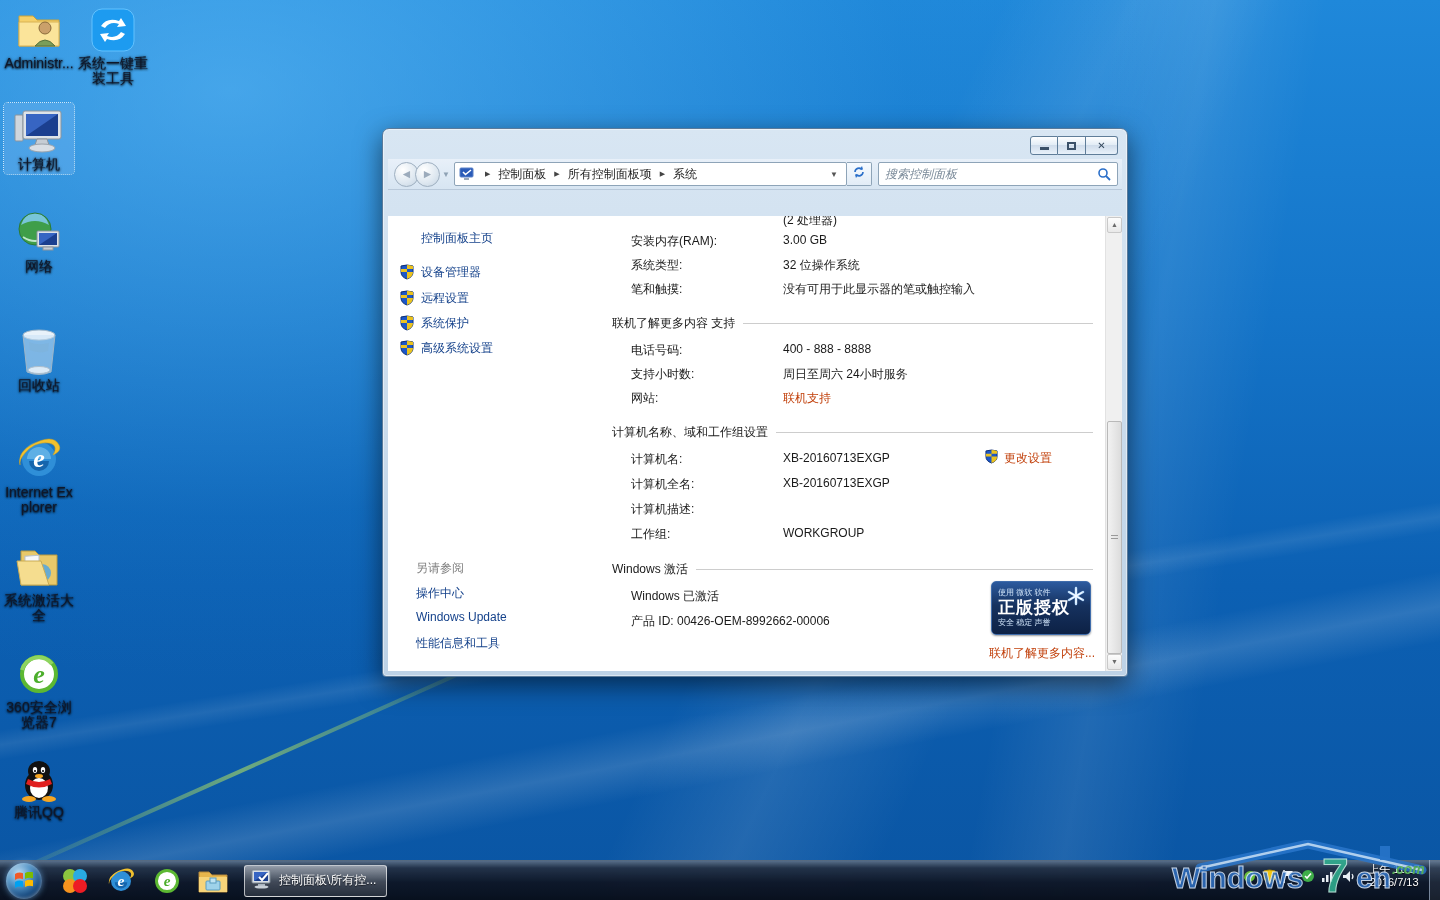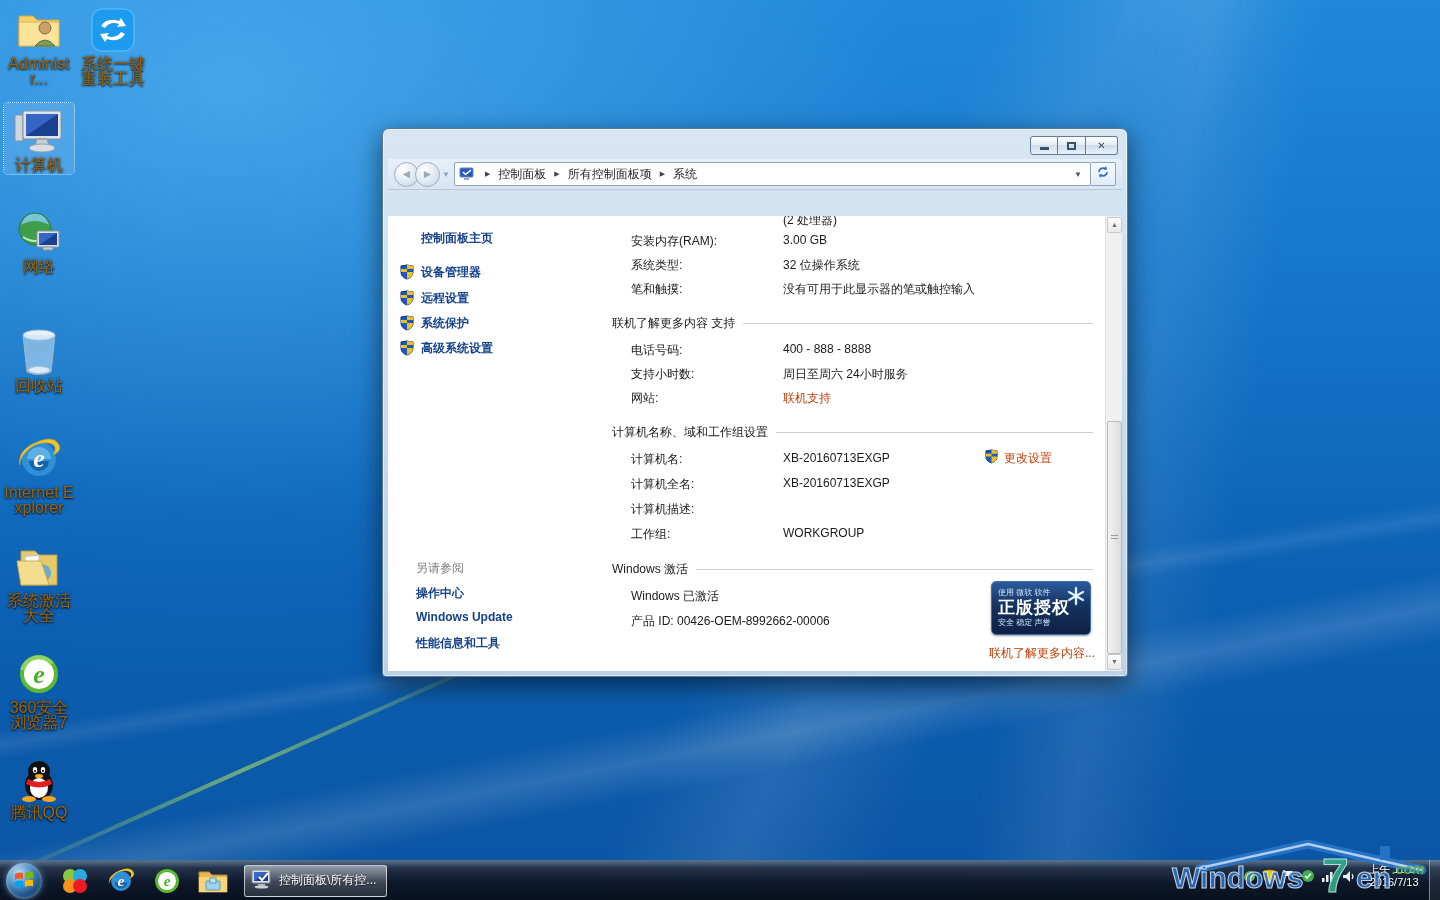--- a/index.html
+++ b/index.html
@@ -17,21 +17,21 @@
   .streak1 { left:-120px; top:690px; width:1900px; height:70px; transform:rotate(-11deg);
     background:linear-gradient(180deg, rgba(255,255,255,0) 0%, rgba(255,255,255,0.14) 50%, rgba(255,255,255,0) 100%); }
   .streak2 { left:-80px; top:600px; width:1800px; height:30px; transform:rotate(-9deg);
     background:linear-gradient(180deg, rgba(255,255,255,0) 0%, rgba(255,255,255,0.09) 50%, rgba(255,255,255,0) 100%); }
   .streak3 { left:-40px; top:756px; width:620px; height:4px; transform:rotate(-24deg);
     background:linear-gradient(90deg, rgba(190,235,90,0) 0%, rgba(190,235,90,0.55) 45%, rgba(190,235,90,0) 100%); }
 
   
   .dicon { position:absolute; width:70px; text-align:center; cursor:default; }
   .dicon svg { display:block; margin:0 auto; }
-  .dicon .dlabel { margin-top:2px; font-size:16px; line-height:15px; color:#a16207;
+  .dicon .dlabel { margin-top:2px; font-size:14px; line-height:15px; color:#0f172a;
     text-shadow:0 1px 2px rgba(0,0,0,0.85), 0 0 3px rgba(0,0,0,0.6); word-break:break-all; }
   .dicon.selected { background:rgba(130,190,245,0.30); outline:1px dotted rgba(255,255,255,0.75); border-radius:4px; }
 
   
   .win { position:absolute; left:382px; top:128px; width:746px; height:549px;
     background:linear-gradient(180deg,#d8e6f3 0%,#bdd2e6 100%);
     border:1px solid #5a7a9a; border-radius:7px 7px 4px 4px;
     box-shadow:0 0 0 1px rgba(255,255,255,0.45) inset, 0 8px 26px rgba(0,0,0,0.55); }
   .titlebar { position:absolute; left:0; top:0; right:0; height:30px; }
   .capbtns { position:absolute; right:9px; top:7px; display:flex; }
@@ -67,21 +67,21 @@
   .search-ic { padding-right:6px; display:flex; }
 
   .menubar { position:absolute; left:5px; right:5px; top:61px; height:26px; background:#f5f8fb;
     border-bottom:1px solid #d4dde7; display:flex; align-items:center; font-size:12px; color:#1e1e1e; }
   .menubar .mi { padding:4px 10px; }
 
   .winbody { position:absolute; left:5px; right:5px; top:87px; bottom:5px; background:#fff; overflow:hidden; }
 
   
   .sidebar { position:absolute; left:0; top:0; bottom:0; width:201px; background:#fff; font-size:12px; }
-  .side-item { position:absolute; left:33px; color:#15428b; white-space:nowrap; cursor:pointer;font-weight:bold; }
+  .side-item { position:absolute; left:33px; color:#15428b; white-space:nowrap; cursor:pointer; }
   .side-shield { position:absolute; left:12px; }
   .side-gray { position:absolute; left:28px; color:#808080; }
 
   
   .main { position:absolute; left:201px; right:17px; top:0; bottom:0; background:#fff; overflow:hidden;
     font-size:12px; color:#1a1a1a; }
   .lblcol { position:absolute; left:42px; white-space:nowrap; }
   .valcol { position:absolute; left:194px; white-space:nowrap; }
   .sechead { position:absolute; left:23px; right:12px; display:flex; align-items:center; white-space:nowrap; }
   .sechead .rule { flex:1; height:1px; background:#cdcdcd; margin-left:8px; }
@@ -283,20 +283,29 @@
       <span class="addr-drop">▼</span>
     </div>
     <div class="refreshbtn">
       <span><svg width="14" height="14" viewBox="0 0 14 14">
         <path d="M3 7 a4 4 0 0 1 7 -2.5" fill="none" stroke="#2b6fc9" stroke-width="1.6"></path>
         <path d="M11 7 a4 4 0 0 1 -7 2.5" fill="none" stroke="#2b6fc9" stroke-width="1.6"></path>
         <path d="M10 1 l1 3.5 l-3.5 0 z" fill="#2b6fc9"></path>
         <path d="M4 13 l-1 -3.5 l3.5 0 z" fill="#2b6fc9"></path>
       </svg></span>
     </div>
+    <div class="searchbox">
+      <input type="text" placeholder="搜索控制面板" style="">
+      <span class="search-ic">
+          <svg width="14" height="14" viewBox="0 0 14 14">
+        <circle cx="6" cy="6" r="4" fill="none" stroke="#2b6fc9" stroke-width="1.6"></circle>
+        <path d="M9 9 L13 13" stroke="#2b6fc9" stroke-width="1.8"></path>
+      </svg>
+        </span>
+    </div>
   </div>
 
 
   <div class="winbody">
 
     <div class="sidebar">
       <span class="side-item" style="top:14px; color:#15428b;">控制面板主页</span>
 
       <span class="side-shield" style="top:48px;"><svg width="14" height="16" viewBox="0 0 14 16">
             <path d="M1 2 Q7 0 13 2 V8 Q13 13 7 15 Q1 13 1 8 Z" fill="#1c57c9" stroke="#0d2f74"></path>

